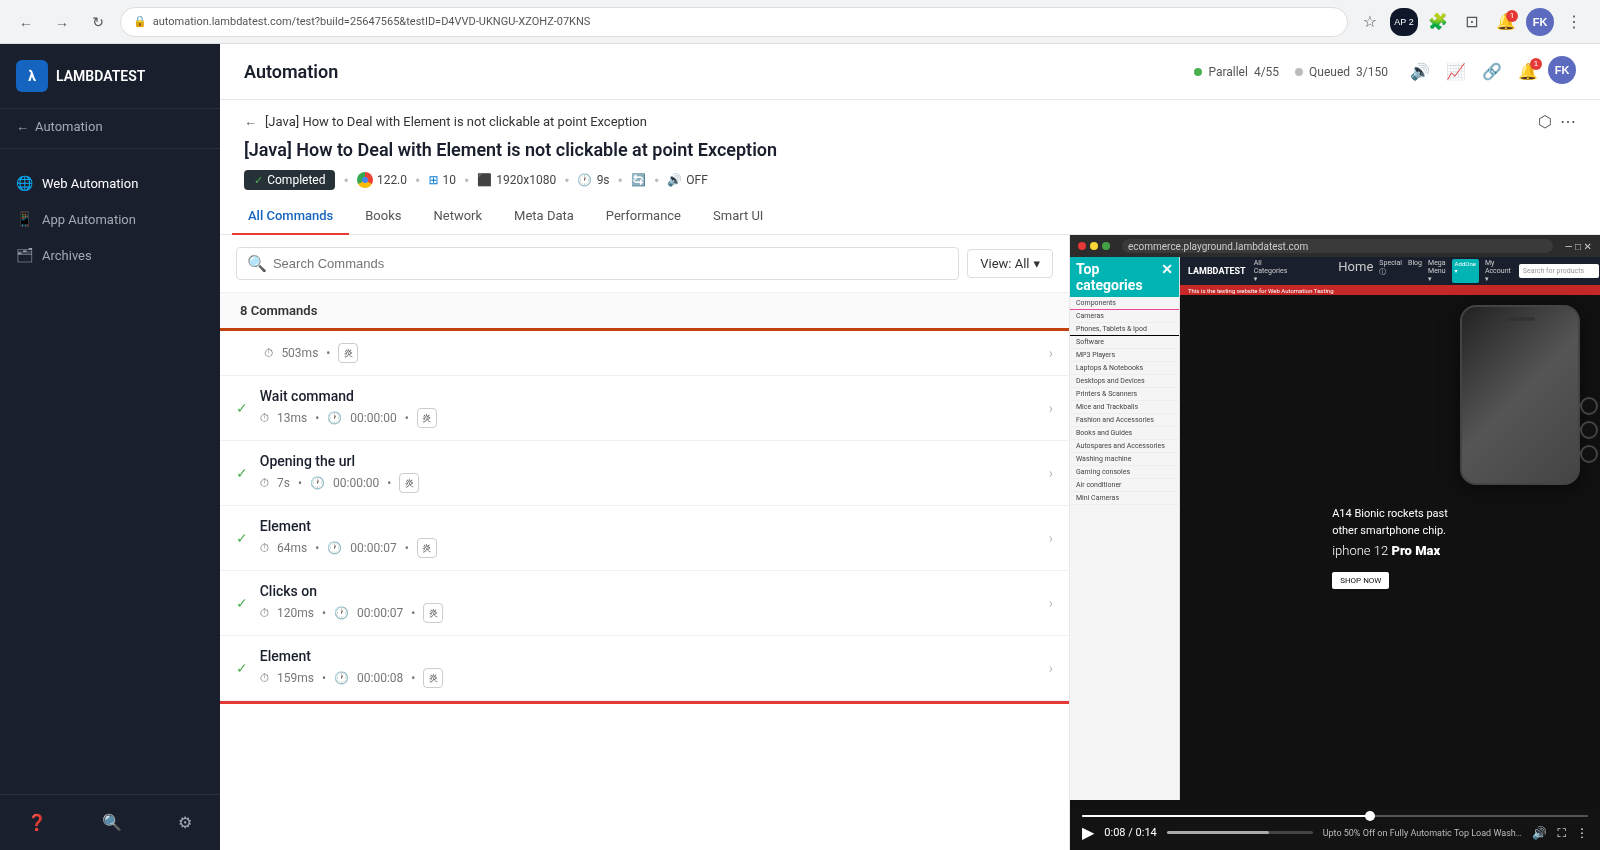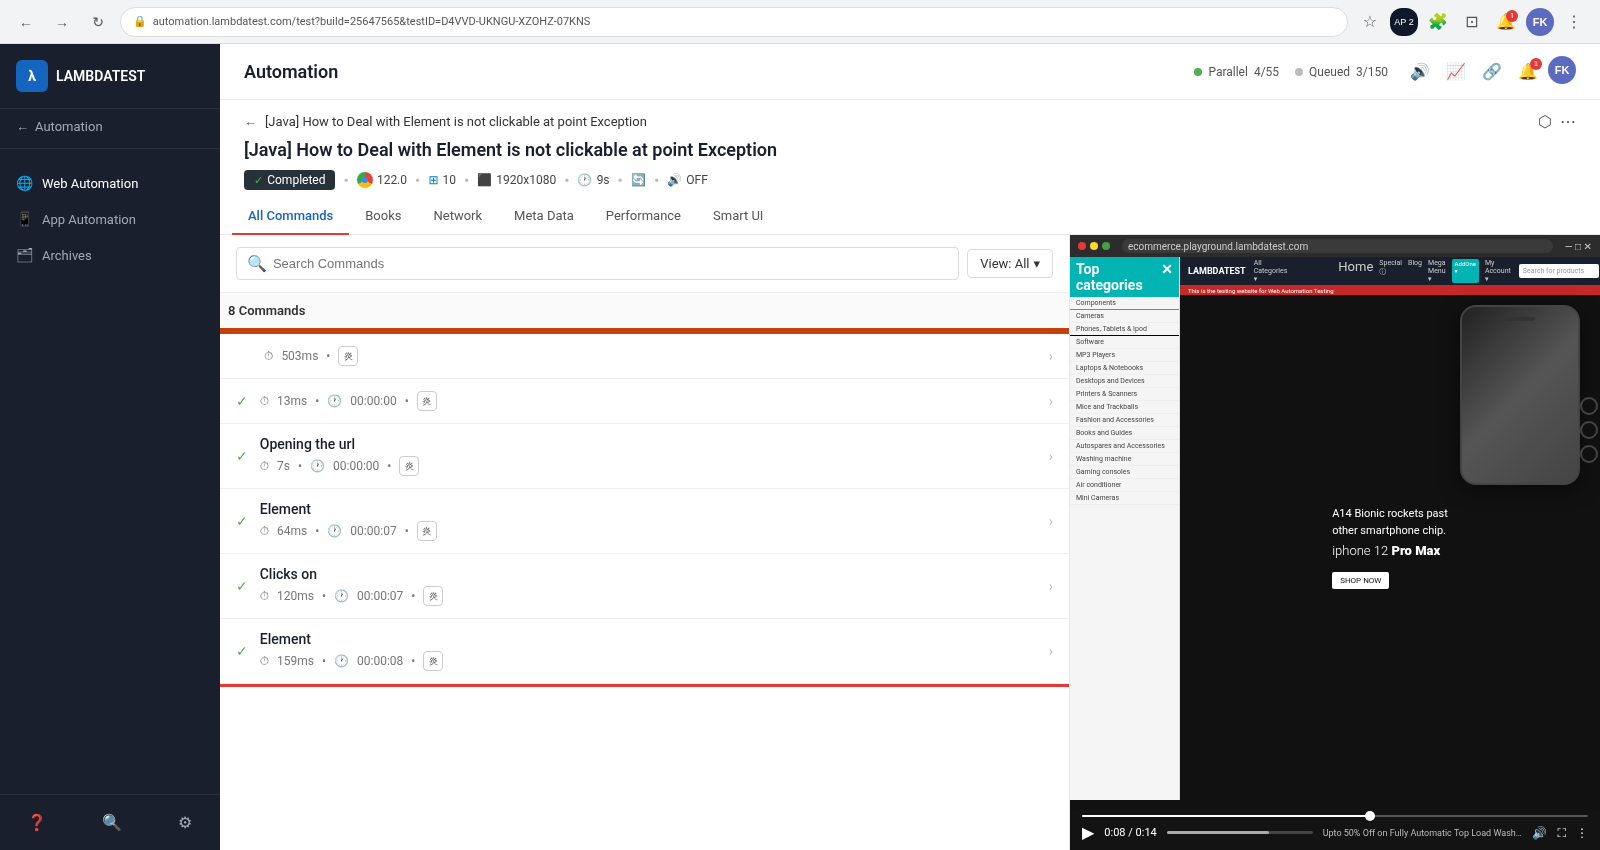--- a/index.html
+++ b/index.html
@@ -84,21 +84,21 @@
 
     
     .content-body { display: flex; flex: 1; overflow: hidden; }
 
     
     .commands-panel { width: 850px; flex-shrink: 0; border-right: 1px solid #e8e8e8; overflow-y: auto; }
     .search-row { padding: 12px 16px; display: flex; gap: 8px; align-items: center; border-bottom: 1px solid #f0f0f0; }
     .search-input-wrap { flex: 1; display: flex; align-items: center; gap: 6px; border: 1px solid #ddd; border-radius: 4px; padding: 6px 10px; background: white; }
     .search-input { border: none; outline: none; font-size: 13px; color: #000000; width: 100%; background: transparent; }
     .view-dropdown { display: flex; align-items: center; gap: 4px; border: 1px solid #ddd; border-radius: 4px; padding: 6px 12px; font-size: 13px; color: #333; cursor: pointer; background: white; }
-    .commands-count { padding: 10px 8px; font-size: 13px; font-weight: 600; color: #333; background: #fafafa; border-bottom: 6px solid #c2410c; }
+    .commands-count { padding: 10px 20px; font-size: 13px; font-weight: 600; color: #333; background: #fafafa; border-bottom: 3px solid #c2410c; }
     .command-item { display: flex; align-items: center; padding: 12px 16px; border-bottom: 1px solid #f0f0f0; cursor: pointer; gap: 12px; }
     .command-check { color: #4caf50; font-size: 14px; flex-shrink: 0; }
     .command-info { flex: 1; }
     .command-name { font-size: 14px; color: #1a1f2e; margin-bottom: 4px; font-weight: 500; }
     .command-meta { display: flex; align-items: center; gap: 8px; font-size: 12px; color: #777; }
     .command-arrow { color: #bbb; font-size: 14px; }
     .ai-icon { display: inline-flex; align-items: center; justify-content: center; width: 20px; height: 20px; border: 1px solid #ccc; border-radius: 4px; font-size: 9px; color: #555; }
     .progress-bar-bottom { height: 3px; background: #e53935; width: 100%; margin-top: auto; }
 
     
@@ -289,20 +289,21 @@
               <span>•</span>
               <span class="ai-icon">炎</span>
             </div>
           </div>
           <span class="command-arrow">›</span>
         </div>
 
         <div class="command-item">
           <span class="command-check">✓</span>
           <div class="command-info">
+            <div class="command-name">Wait command</div>
             <div class="command-meta">
               <span>⏱</span>
               <span>13ms</span>
               <span>•</span>
               <span>🕐</span>
               <span>00:00:00</span>
               <span>•</span>
               <span class="ai-icon">炎</span>
             </div>
           </div>

